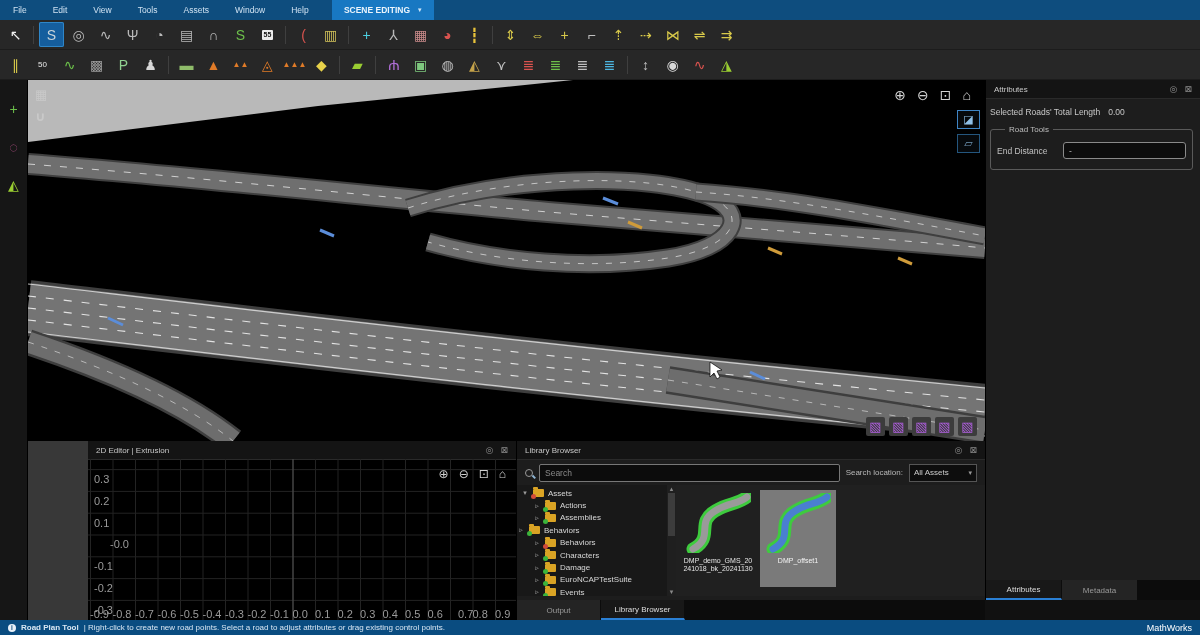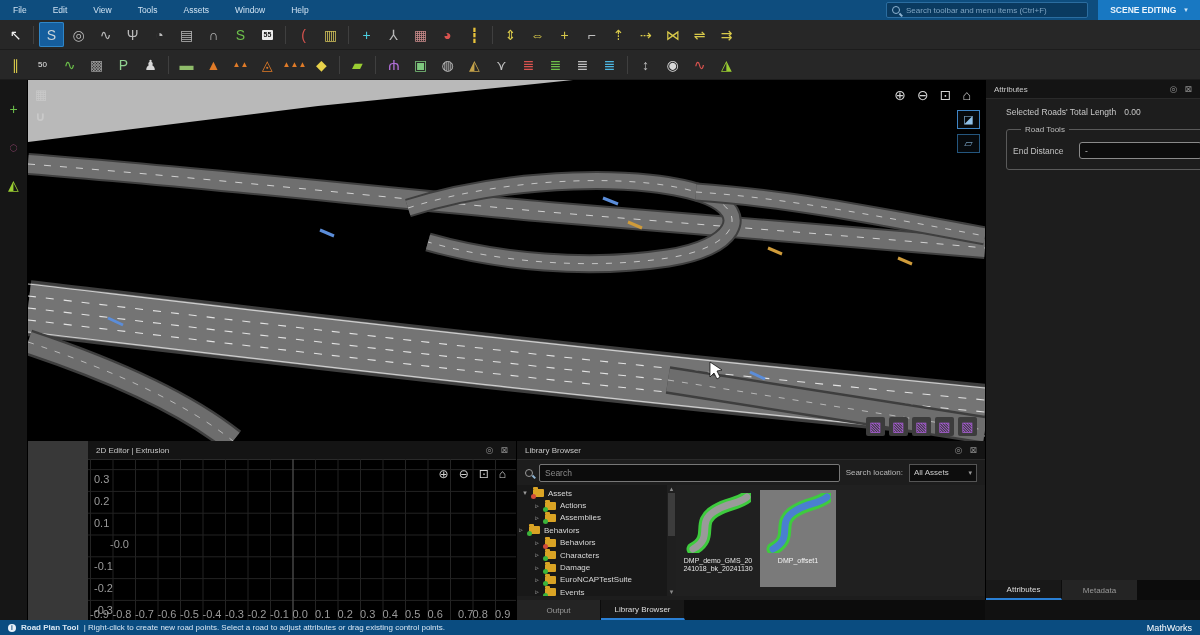--- a/index.html
+++ b/index.html
@@ -45,21 +45,21 @@
   .viewbtn.active{border-color:#3e84c4;color:#8fc0e8;}
   #vp-cubes{position:absolute;right:8px;bottom:5px;display:flex;gap:4px;}
   .cube{width:19px;height:19px;background:#3c3c3c;border-radius:2px;display:flex;align-items:center;
     justify-content:center;font-size:13px;color:#b05fe0;}
   
   .panel-header{height:18px;background:#141414;border-bottom:1px solid #2a2a2a;display:flex;
     align-items:center;font-size:8px;color:#c8c8c8;padding:0 8px;}
   .ph-icons{margin-left:auto;display:flex;gap:7px;color:#8a8a8a;font-size:9px;}
   #rightpanel{position:absolute;left:985px;top:80px;width:215px;height:520px;background:#1d1d1d;
     border-left:1px solid #000;box-sizing:border-box;}
-  #rp-body{padding:8px 8px 0 20px;}
+  #rp-body{padding:8px 8px 0 4px;}
   #rp-length{display:flex;gap:8px;font-size:8.5px;color:#c8c8c8;}
   fieldset{margin:8px 0 0 0;border:1px solid #5a5a5a;border-radius:3px;padding:8px 6px 10px 6px;}
   legend{font-size:8px;color:#bdbdbd;padding:0 4px;margin-left:8px;}
   .field-row{display:flex;align-items:center;gap:8px;}
   .field-row label{font-size:8.5px;color:#c0c0c0;width:58px;flex:none;}
   .field-row input{flex:1;height:15px;background:#0d0d0d;border:1px solid #8a8a8a;border-radius:3px;
     color:#bbb;font-size:8.5px;padding:0 5px;font-family:inherit;}
   .tabstrip{position:absolute;left:0;bottom:0;height:20px;width:100%;background:#0c0c0c;display:flex;}
   .tab{height:100%;display:flex;align-items:center;justify-content:center;font-size:8px;
     color:#999;background:#242424;border-right:1px solid #0c0c0c;box-sizing:border-box;}
@@ -111,24 +111,20 @@
 <div id="menubar">
   <div id="menu-items" style="display:flex;height:20px;">
       <div class="menu-item">File</div>
       <div class="menu-item">Edit</div>
       <div class="menu-item">View</div>
       <div class="menu-item">Tools</div>
       <div class="menu-item">Assets</div>
       <div class="menu-item">Window</div>
       <div class="menu-item">Help</div>
     </div>
-  <div id="menusearch">
-    <span class="mag"></span>
-    <input placeholder="Search toolbar and menu items (Ctrl+F)" style="">
-  </div>
   <div id="modebtn">
     <span>SCENE EDITING</span>
     <span class="caret">▾</span>
   </div>
 </div>
 
 <div id="toolbar1" class="toolbar">
     <div class="ticon">
       <span style="color: rgb(240, 240, 240);">↖</span>
     </div>

